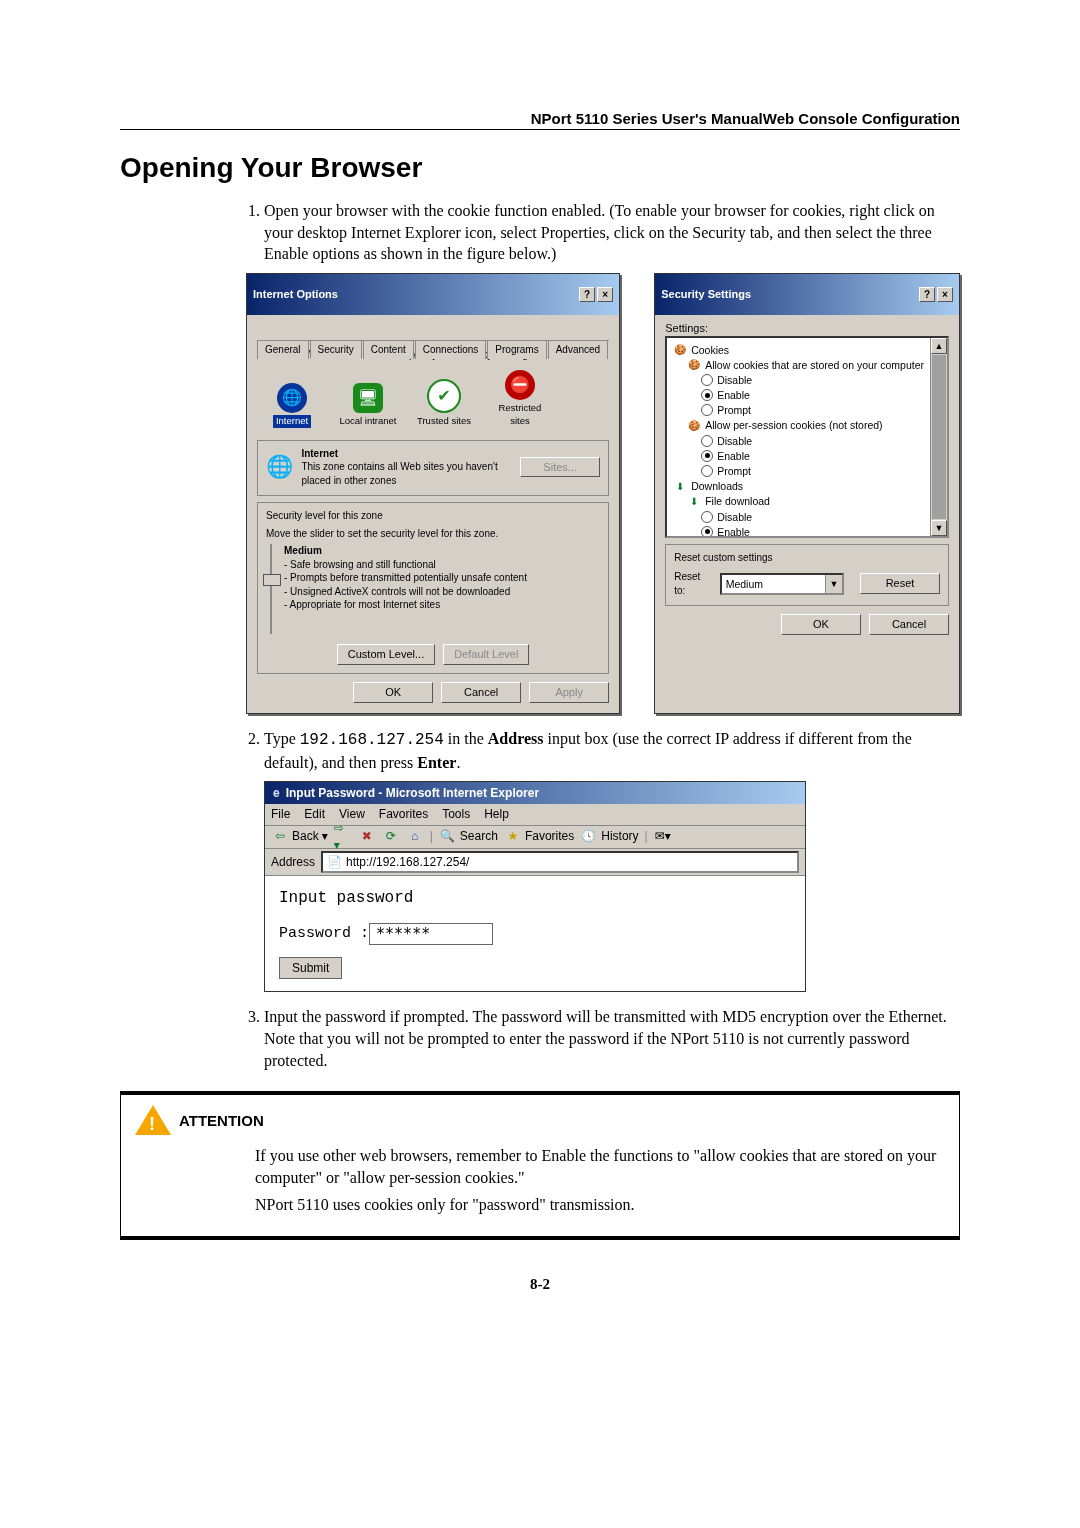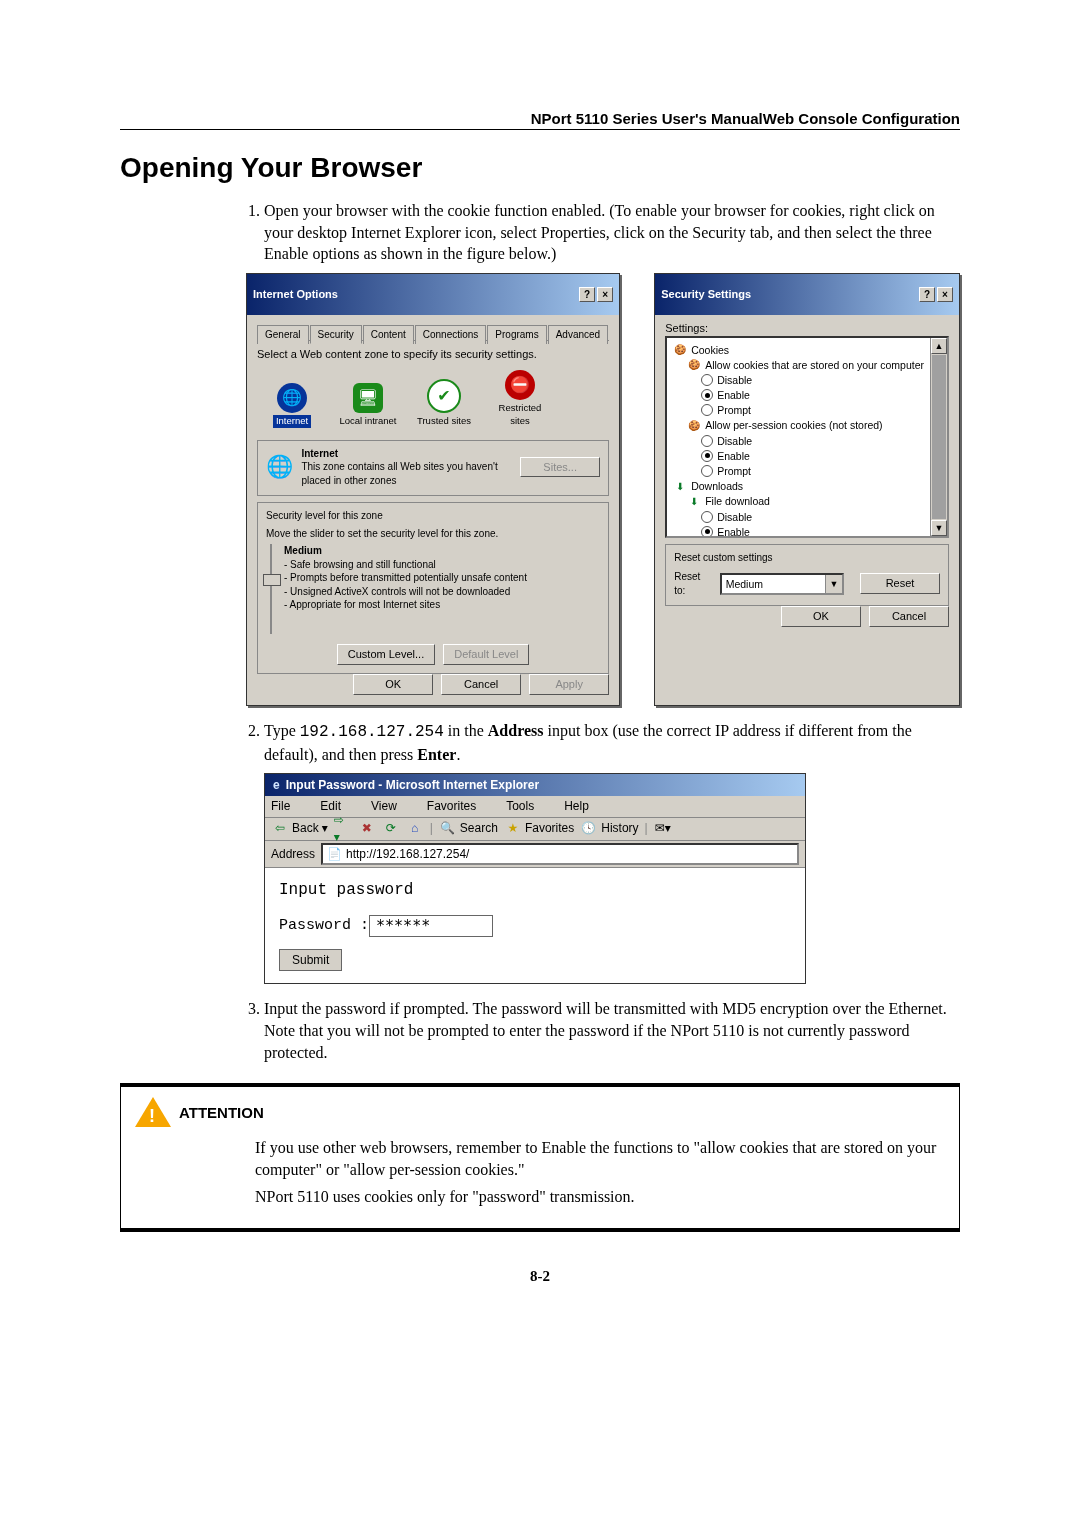--- a/index.html
+++ b/index.html
@@ -80,21 +80,21 @@
     font-size: 10px;
     display:flex;align-items:center;justify-content:center;
     color:#000;
   }
   .dlg-body { padding: 6px 10px 10px 10px; flex: 1; display:flex; flex-direction:column; }
   .tabs { display: flex; border-bottom: 1px solid #888; margin-bottom: 6px; }
   .tab {
     border: 1px solid #888; border-bottom: none;
     background: #d4d0c8;
     padding: 2px 7px; margin-right: 1px;
-    position: relative; top: 4px;
+    position: relative; top: 19px;
     font-size: 10px;
   }
   .tab.active { background: #d4d0c8; border-bottom: 1px solid #d4d0c8; }
 
   .zone-row { display: flex; gap: 14px; align-items: flex-end; margin: 8px 4px 6px 4px; }
   .zone { display:flex; flex-direction:column; align-items:center; font-size: 9.5px; width: 62px; text-align:center; }
   .zone .icon {
     width: 30px; height: 30px; border-radius: 50%;
     display:flex;align-items:center;justify-content:center;
     color:#fff; font-size:16px;
@@ -123,21 +123,21 @@
     font-size: 11px;
     padding: 2px 10px;
     background: #d4d0c8;
     border: 1px solid #555;
     border-top-color:#fff; border-left-color:#fff;
     min-width: 58px;
     text-align: center;
   }
   .btn.disabled { color:#888; }
 
-  .dlg-buttons { display:flex; gap:8px; justify-content:flex-end; margin-top:0; }
+  .dlg-buttons { display:flex; gap:8px; justify-content:flex-end; margin-top:8px; }
 
   
   .tree-box {
     border: 2px inset #888; background:#fff; height: 190px;
     overflow:hidden; position:relative;
     padding: 4px 6px;
   }
   .tree-box .sb {
     position:absolute; right:0; top:0; bottom:0; width:16px;
     background:#d4d0c8; border-left:1px solid #888;
@@ -179,21 +179,21 @@
     font-size: 12px;
     background: #fff;
     margin: 8px 0 14px 0;
   }
   .ie-title {
     background: linear-gradient(to right, #0a246a, #a6caf0);
     color:#fff; font-weight:bold; font-size:12px;
     padding:3px 8px; display:flex; align-items:center; gap:6px;
   }
   .ie-title .glyph { color:#d4e6ff; }
-  .ie-menu { background:#d4d0c8; border-bottom:1px solid #888; padding:2px 6px; display:flex; gap:30px; font-size:12px; }
+  .ie-menu { background:#d4d0c8; border-bottom:1px solid #888; padding:2px 6px; display:flex; gap:14px; font-size:12px; }
   .ie-toolbar { background:#d4d0c8; border-bottom:1px solid #888; padding:2px 6px; display:flex; align-items:center; gap:6px; font-size:12px; }
   .tb-ico { width:18px; height:18px; display:inline-flex; align-items:center; justify-content:center; }
   .tb-ico.green { color:#0a7a28; }
   .tb-ico.red { color:#a33; }
   .tb-ico.blue { color:#2a4fbf; }
   .tb-ico.yellow { color:#c9a200; }
   .tb-text { display:inline-flex; align-items:center; gap:3px; }
 
   .ie-addr { background:#d4d0c8; border-bottom:1px solid #888; padding:2px 6px; display:flex; align-items:center; gap:6px; font-size:12px; }
   .addr-input { flex:1; background:#fff; border:2px inset #888; padding:1px 4px; display:flex; align-items:center; gap:4px; }

